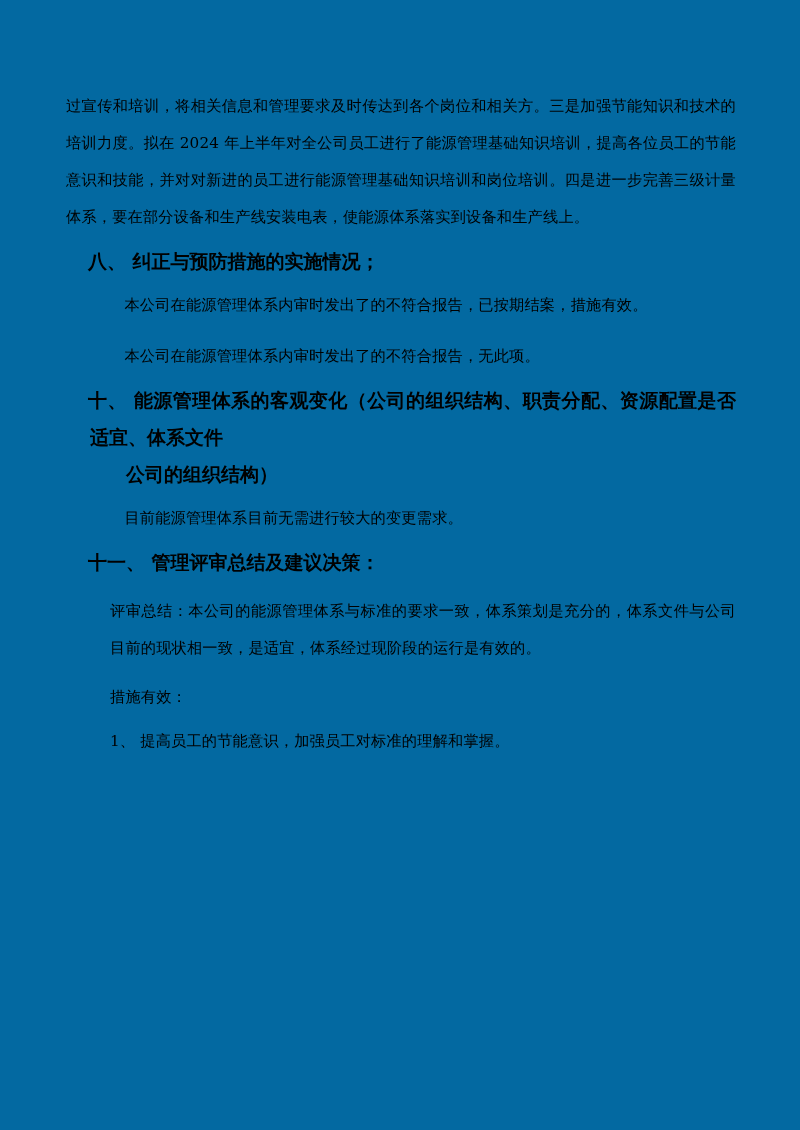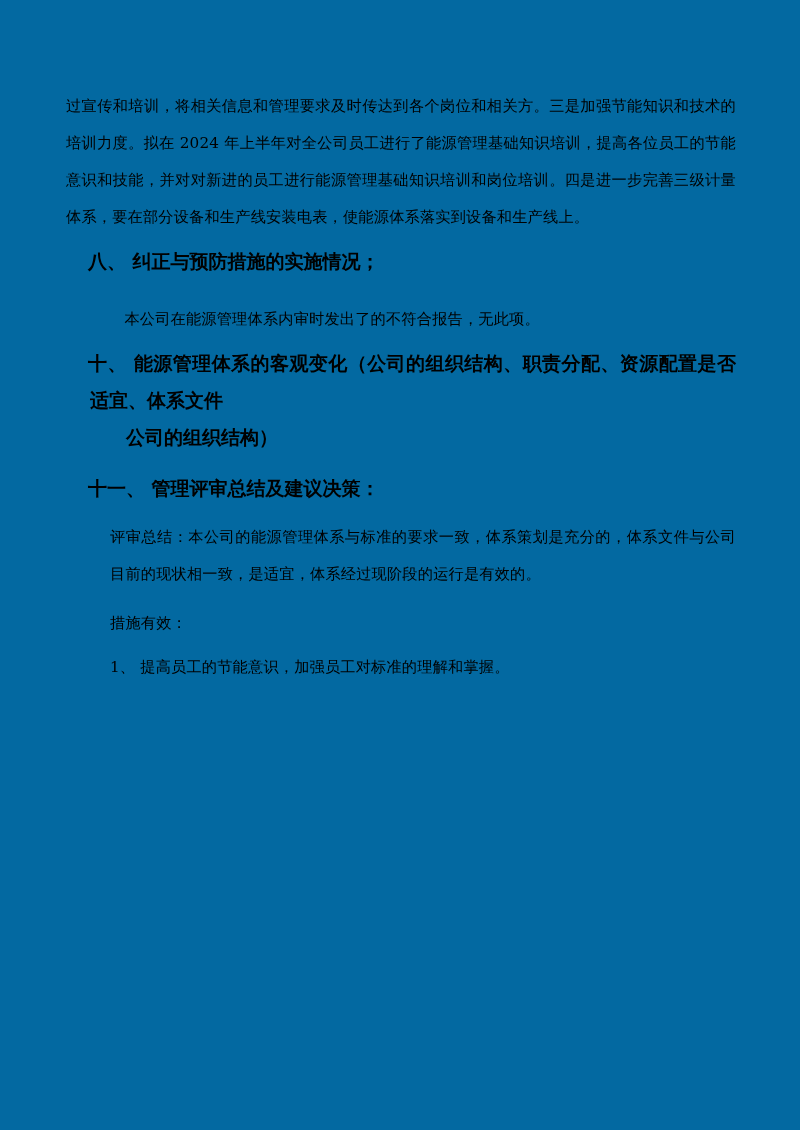--- a/index.html
+++ b/index.html
@@ -72,37 +72,39 @@
   <div class="content">
 
     <p class="para">过宣传和培训，将相关信息和管理要求及时传达到各个岗位和相关方。三是加强节能知识和技术的培训力度。拟在 2024 年上半年对全公司员工进行了能源管理基础知识培训，提高各位员工的节能意识和技能，并对对新进的员工进行能源管理基础知识培训和岗位培训。四是进一步完善三级计量体系，要在部分设备和生产线安装电表，使能源体系落实到设备和生产线上。</p>
 
     <div class="gap-sm"></div>
 
     <p class="heading">八、 纠正与预防措施的实施情况；</p>
 
     <div class="gap-sm"></div>
 
+    <p class="para para-indent block-indent-3">本公司在能源管理体系内审时发出了的不符合报告，已按期结案，措施有效。</p>
 
     <div class="gap-sm"></div>
 
 
     <div class="gap-sm"></div>
 
     <p class="para para-indent block-indent-3">本公司在能源管理体系内审时发出了的不符合报告，无此项。</p>
 
     <div class="gap-sm"></div>
 
     <p class="heading wrap">
       <span>十、 能源管理体系的客观变化（公司的组织结构、职责分配、资源配置是否适宜、体系文件</span>
       <span class="cont2">公司的组织结构）</span>
     </p>
 
     <div class="gap-sm"></div>
 
+    <p class="para para-indent block-indent-3">目前能源管理体系目前无需进行较大的变更需求。</p>
 
     <div class="gap-sm"></div>
 
     <p class="heading">十一、 管理评审总结及建议决策：</p>
 
     <div class="gap-md"></div>
 
     <p class="para block-indent-2">评审总结：本公司的能源管理体系与标准的要求一致，体系策划是充分的，体系文件与公司目前的现状相一致，是适宜，体系经过现阶段的运行是有效的。</p>
 
     <div class="gap-md"></div>

